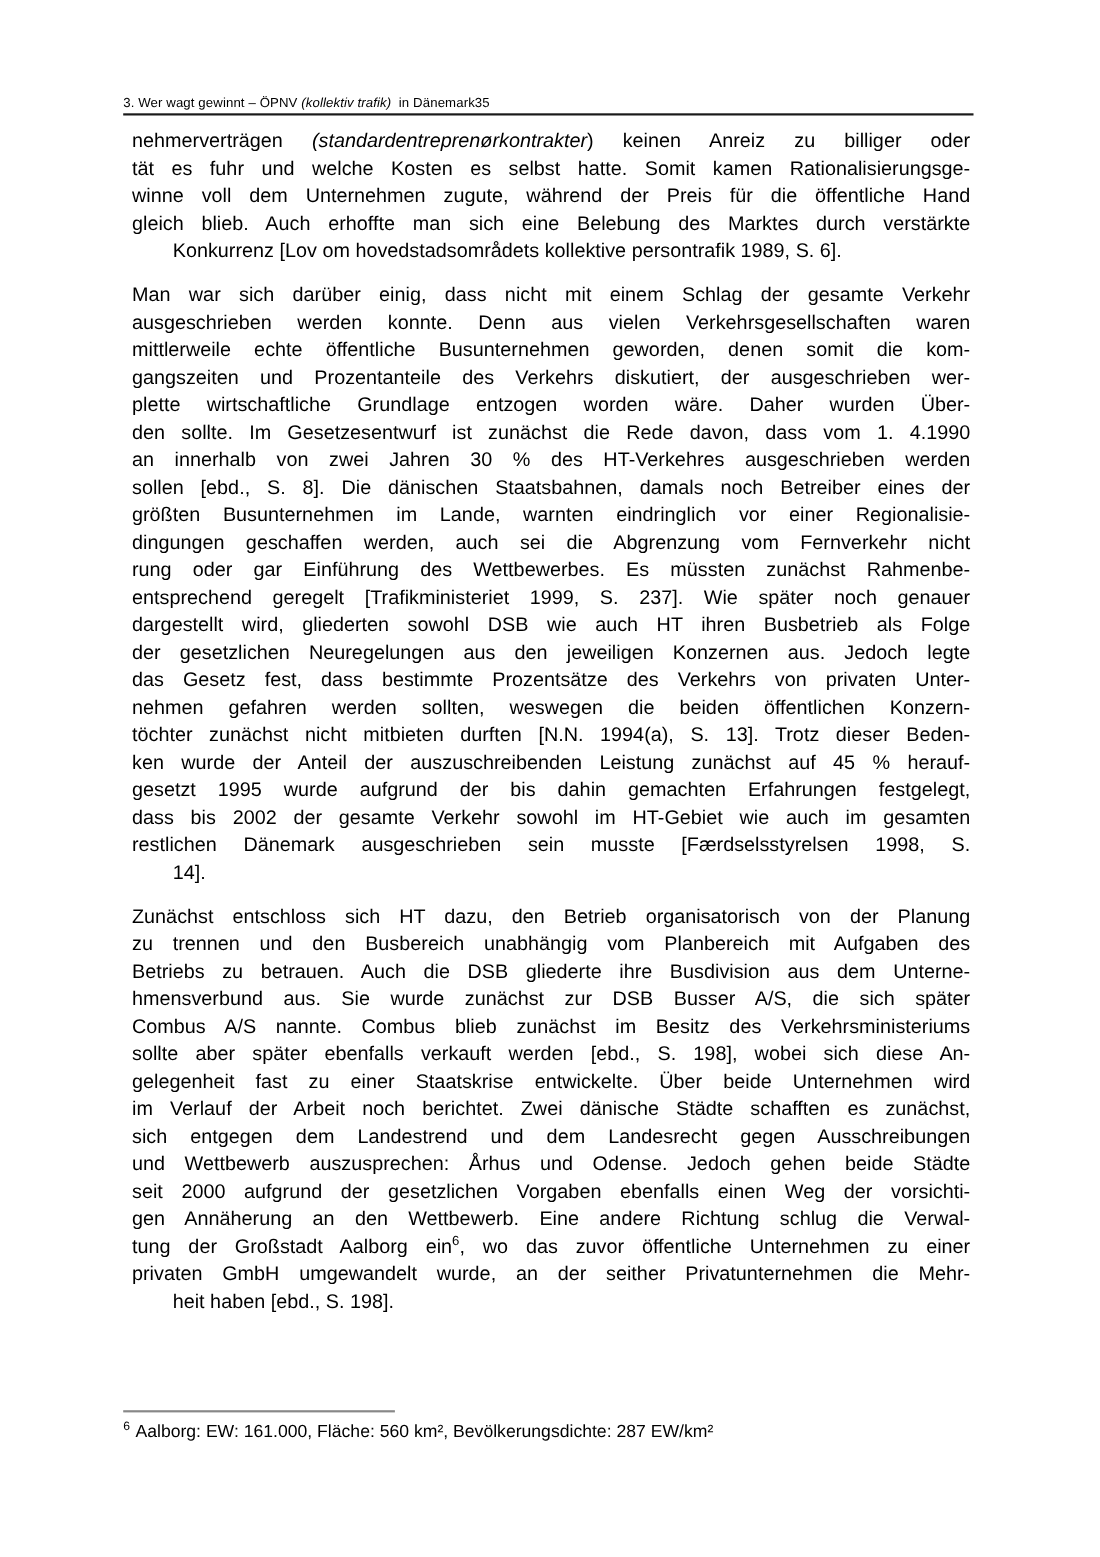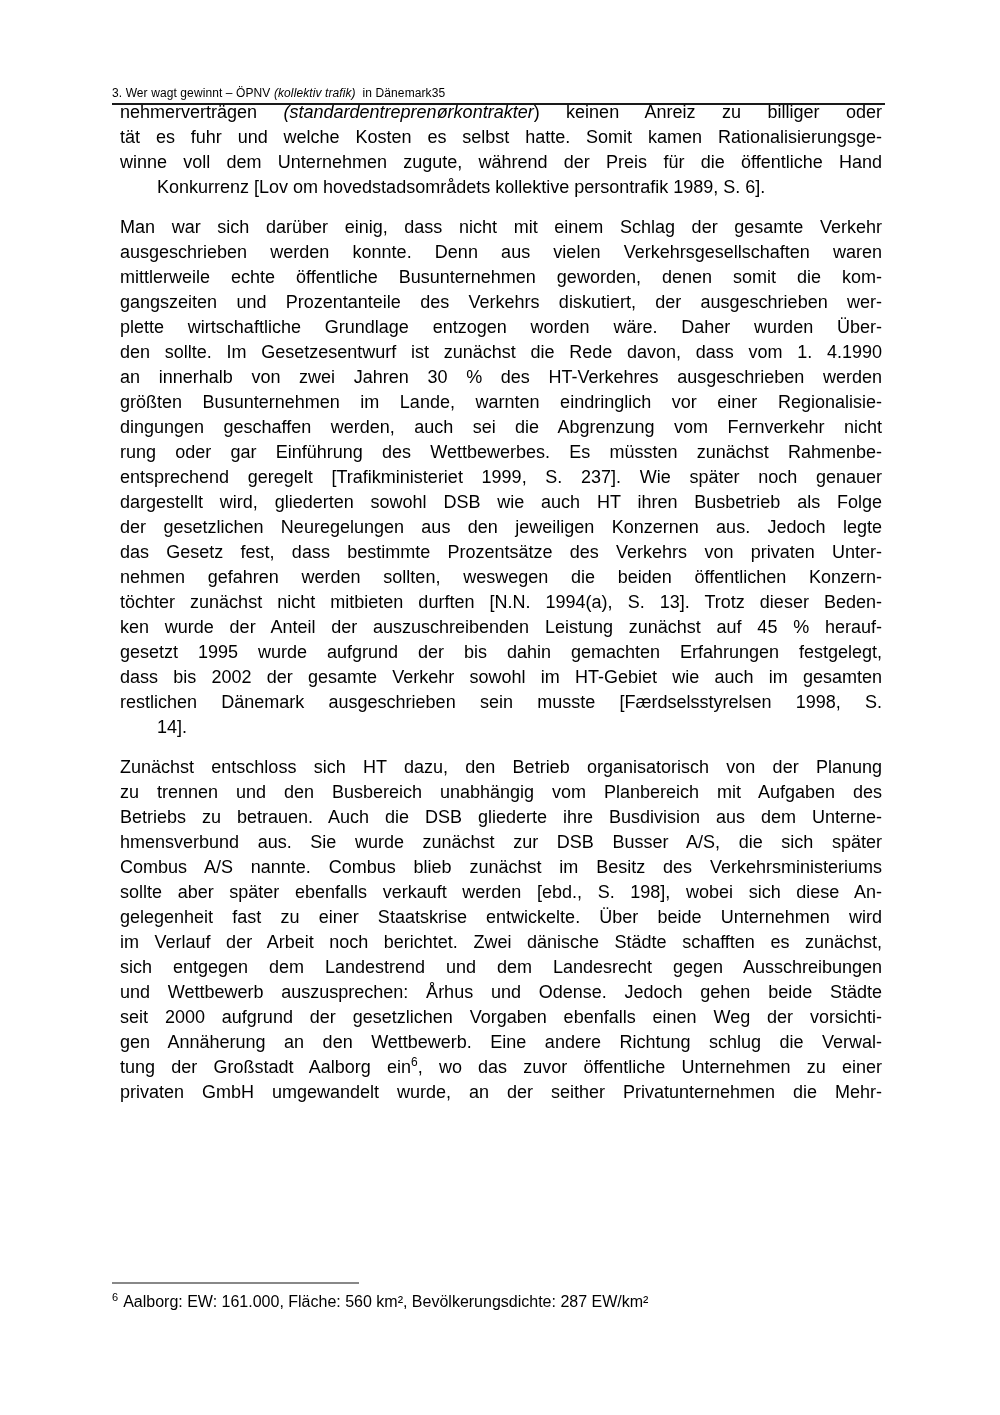--- a/index.html
+++ b/index.html
@@ -26,21 +26,21 @@
     padding-bottom: 3px;
     font-size: 12px;
     letter-spacing: 0.1px;
     white-space: pre;
     margin-top: 30px;
   }
   .running-header .it { font-style: italic; }
   
   .content {
     position: absolute;
-    left: 120px; top: 100px;
+    left: 120px; top: 116px;
     width: 762px;
     font-size: 18px;
     line-height: 25px;
   }
   .para { margin: 0 0 15px 0; }
   .line {
     text-align: justify;
     text-align-last: justify;
   }
   .line.last { text-align-last: left; margin-left: 37px; }
@@ -77,30 +77,32 @@
   <div class="running-header">
     <span class="header-title"><span>3. Wer wagt gewinnt – ÖPNV </span><span class="it">(kollektiv trafik)</span><span>  in Dänemark</span></span>
     <span class="page-number">35</span>
   </div>
 
   <div class="content">
       <div class="para">
         <div class="line"><span>nehmerverträgen </span><span class="it">(standardentreprenørkontrakter</span><span>) keinen Anreiz zu billiger oder</span></div>
         <div class="line"><span>tät es fuhr und welche Kosten es selbst hatte. Somit kamen Rationalisierungsge-</span></div>
         <div class="line"><span>winne voll dem Unternehmen zugute, während der Preis für die öffentliche Hand</span></div>
+        <div class="line"><span>gleich blieb. Auch erhoffte man sich eine Belebung des Marktes durch verstärkte</span></div>
         <div class="line last"><span>Konkurrenz [Lov om hovedstadsområdets kollektive persontrafik 1989, S. 6].</span></div>
       </div>
       <div class="para">
         <div class="line"><span>Man war sich darüber einig, dass nicht mit einem Schlag der gesamte Verkehr</span></div>
         <div class="line"><span>ausgeschrieben werden konnte. Denn aus vielen Verkehrsgesellschaften waren</span></div>
         <div class="line"><span>mittlerweile echte öffentliche Busunternehmen geworden, denen somit die kom-</span></div>
         <div class="line"><span>gangszeiten und Prozentanteile des Verkehrs diskutiert, der ausgeschrieben wer-</span></div>
         <div class="line"><span>plette wirtschaftliche Grundlage entzogen worden wäre. Daher wurden Über-</span></div>
         <div class="line"><span>den sollte. Im Gesetzesentwurf ist zunächst die Rede davon, dass vom 1. 4.1990</span></div>
         <div class="line"><span>an innerhalb von zwei Jahren 30 % des HT-Verkehres ausgeschrieben werden</span></div>
+        <div class="line"><span>sollen [ebd., S. 8]. Die dänischen Staatsbahnen, damals noch Betreiber eines der</span></div>
         <div class="line"><span>größten Busunternehmen im Lande, warnten eindringlich vor einer Regionalisie-</span></div>
         <div class="line"><span>dingungen geschaffen werden, auch sei die Abgrenzung vom Fernverkehr nicht</span></div>
         <div class="line"><span>rung oder gar Einführung des Wettbewerbes. Es müssten zunächst Rahmenbe-</span></div>
         <div class="line"><span>entsprechend geregelt [Trafikministeriet 1999, S. 237]. Wie später noch genauer</span></div>
         <div class="line"><span>dargestellt wird, gliederten sowohl DSB wie auch HT ihren Busbetrieb als Folge</span></div>
         <div class="line"><span>der gesetzlichen Neuregelungen aus den jeweiligen Konzernen aus. Jedoch legte</span></div>
         <div class="line"><span>das Gesetz fest, dass bestimmte Prozentsätze des Verkehrs von privaten Unter-</span></div>
         <div class="line"><span>nehmen gefahren werden sollten, weswegen die beiden öffentlichen Konzern-</span></div>
         <div class="line"><span>töchter zunächst nicht mitbieten durften [N.N. 1994(a), S. 13]. Trotz dieser Beden-</span></div>
         <div class="line"><span>ken wurde der Anteil der auszuschreibenden Leistung zunächst auf 45 % herauf-</span></div>
@@ -117,20 +119,21 @@
         <div class="line"><span>Combus A/S nannte. Combus blieb zunächst im Besitz des Verkehrsministeriums</span></div>
         <div class="line"><span>sollte aber später ebenfalls verkauft werden [ebd., S. 198], wobei sich diese An-</span></div>
         <div class="line"><span>gelegenheit fast zu einer Staatskrise entwickelte. Über beide Unternehmen wird</span></div>
         <div class="line"><span>im Verlauf der Arbeit noch berichtet. Zwei dänische Städte schafften es zunächst,</span></div>
         <div class="line"><span>sich entgegen dem Landestrend und dem Landesrecht gegen Ausschreibungen</span></div>
         <div class="line"><span>und Wettbewerb auszusprechen: Århus und Odense. Jedoch gehen beide Städte</span></div>
         <div class="line"><span>seit 2000 aufgrund der gesetzlichen Vorgaben ebenfalls einen Weg der vorsichti-</span></div>
         <div class="line"><span>gen Annäherung an den Wettbewerb. Eine andere Richtung schlug die Verwal-</span></div>
         <div class="line"><span>tung der Großstadt Aalborg ein</span><sup>6</sup><span>, wo das zuvor öffentliche Unternehmen zu einer</span></div>
         <div class="line"><span>privaten GmbH umgewandelt wurde, an der seither Privatunternehmen die Mehr-</span></div>
+        <div class="line last"><span>heit haben [ebd., S. 198].</span></div>
       </div>
     </div>
 
   <div class="footnote">
     <div class="footnote-rule"></div>
     <div class="footnote-text"><sup>6</sup><span class="fn-body">Aalborg: EW: 161.000, Fläche: 560 km², Bevölkerungsdichte: 287 EW/km²</span></div>
   </div>
 
 </div>
 

